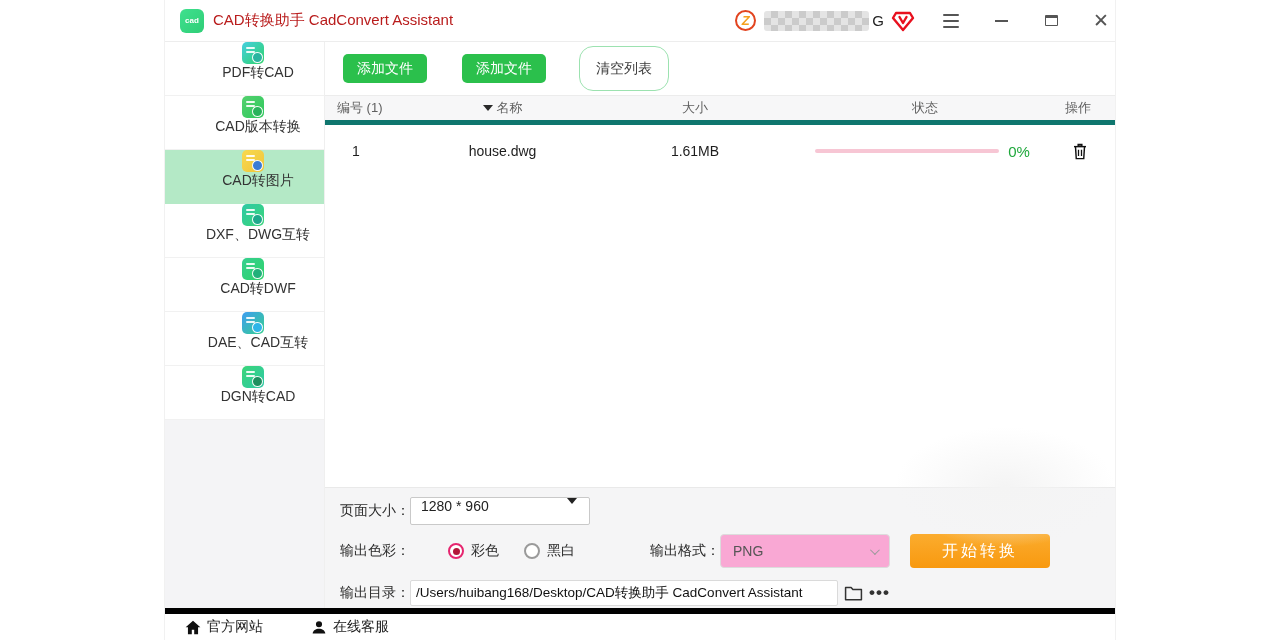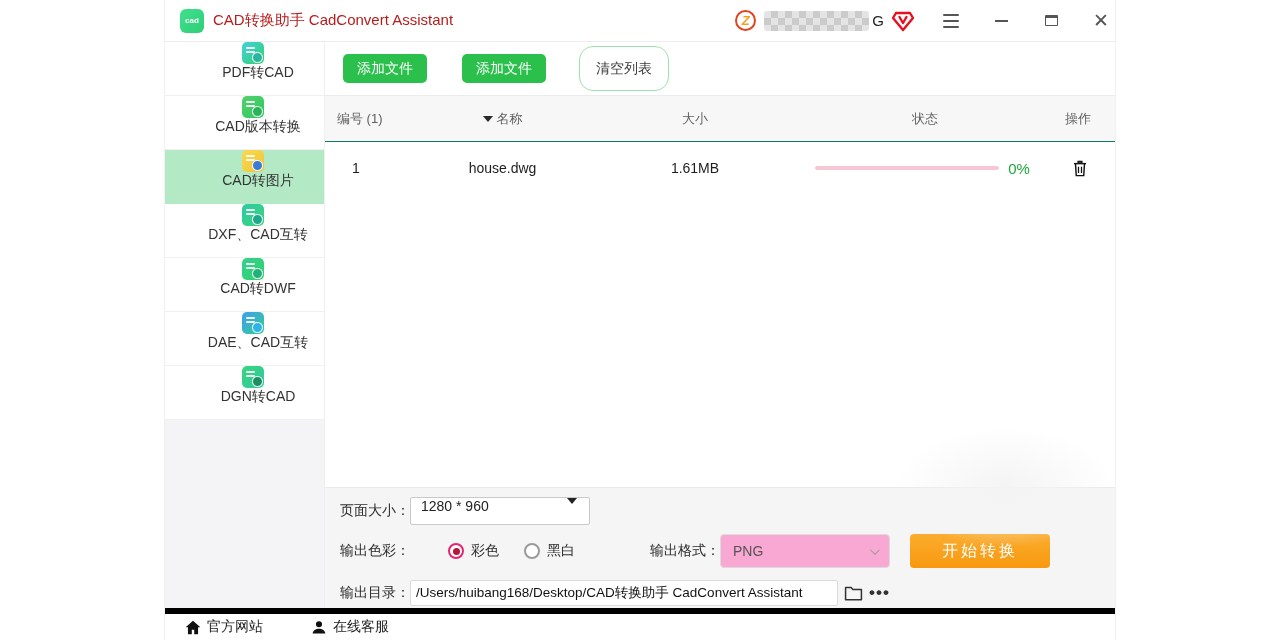--- a/index.html
+++ b/index.html
@@ -52,22 +52,22 @@
   
   .main { flex:1; display:flex; flex-direction:column; min-width:0; }
   .toolbar { height:53px; display:flex; align-items:center; padding-left:18px; flex-shrink:0; }
   .gbtn { height:29px; padding:4px 14px; background:#2bc04c; color:#fff; border:none;
     border-radius:5px; font-size:14px; cursor:pointer; }
   .gbtn + .gbtn { margin-left:35px; }
   .obtn { height:45px; padding:0 16px; margin-left:33px; background:#fff; color:#3c3c3c;
     border:1px solid #9ce2b0; border-radius:14px; font-size:14px; cursor:pointer; }
 
   .grid { display:grid; grid-template-columns:95px 165px 220px 240px 1fr; align-items:center; }
-  .thead { height:47px; background:#f7f7f8; border-top:1px solid #ececec;
-    border-bottom:1px solid #0f766e; font-size:13px; color:#5f5f5f; flex-shrink:0; }
+  .thead { height:30px; background:#f7f7f8; border-top:1px solid #ececec;
+    border-bottom:5px solid #0f766e; font-size:13px; color:#5f5f5f; flex-shrink:0; }
   .thead .c0 { padding-left:12px; }
   .c1,.c2,.c3 { text-align:center; justify-self:center; }
   .c4 { text-align:center; justify-self:center; padding-right:4px; }
   .sortcell { display:flex; align-items:center; justify-content:center; cursor:pointer; }
   .caret { width:0; height:0; border-left:5px solid transparent; border-right:5px solid transparent;
     border-top:6px solid #2a2a2a; margin-right:4px; }
 
   .trow { height:52px; font-size:14px; color:#1d1d1d; }
   .trow .c0 { padding-left:27px; }
   .statuscell { display:flex; align-items:center; padding:0 6px 0 10px; }
@@ -169,21 +169,21 @@
       <div class="sitem sel">
         <span class="sicon" style="background: linear-gradient(135deg, rgb(248, 217, 78), rgb(240, 197, 58));">
             <i class="sdot" style="background: rgb(58, 123, 213);"></i>
           </span>
         <span class="slabel">CAD转图片</span>
       </div>
       <div class="sitem">
         <span class="sicon" style="background: linear-gradient(135deg, rgb(47, 201, 165), rgb(58, 213, 122));">
             <i class="sdot" style="background: rgb(31, 169, 140);"></i>
           </span>
-        <span class="slabel">DXF、CAD互转</span>
+        <span class="slabel">DXF、DWG互转</span>
       </div>
       <div class="sitem">
         <span class="sicon" style="background: linear-gradient(135deg, rgb(53, 207, 143), rgb(47, 211, 107));">
             <i class="sdot" style="background: rgb(32, 176, 122);"></i>
           </span>
         <span class="slabel">CAD转DWF</span>
       </div>
       <div class="sitem">
         <span class="sicon" style="background: linear-gradient(135deg, rgb(63, 157, 242), rgb(53, 207, 143));">
             <i class="sdot" style="background: rgb(45, 181, 232);"></i>

